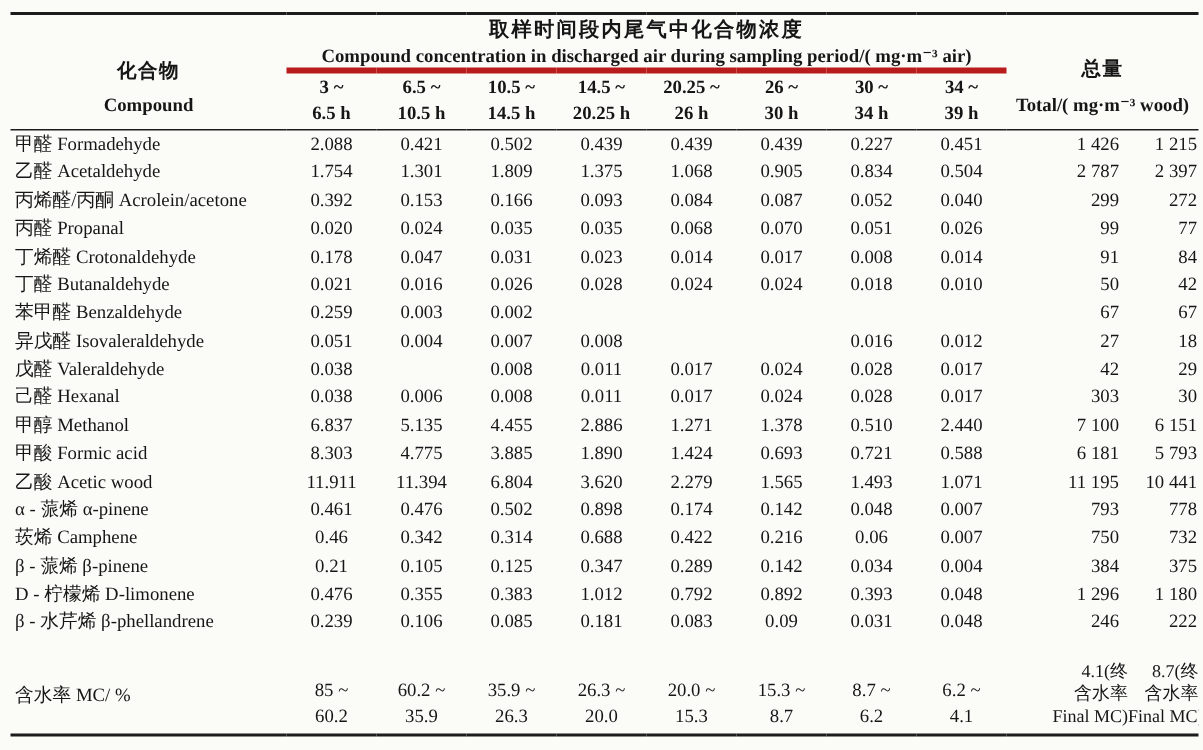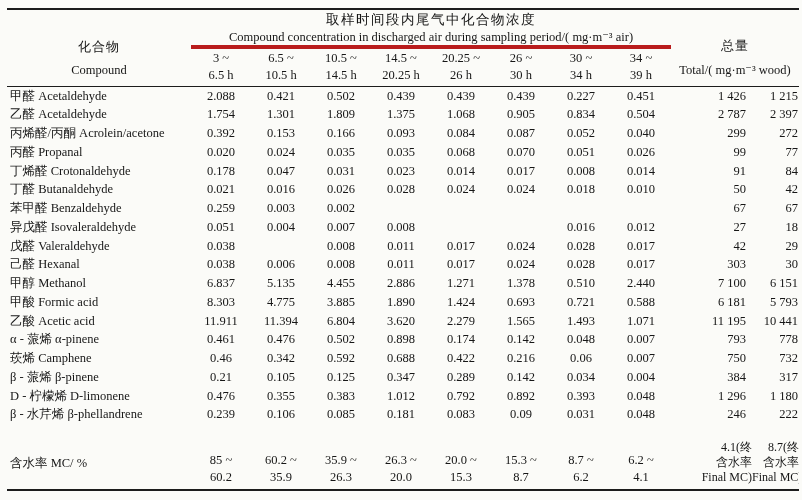--- a/index.html
+++ b/index.html
@@ -16,21 +16,21 @@
     position: absolute; left: 7px; top: 8px; width: 792px;
     border-collapse: collapse; table-layout: fixed;
     border-top: 2px solid #1c1c1c;
     border-bottom: 2px solid #1c1c1c;
   }
   col.c-compound { width: 184px; }
   col.c-val { width: 60px; }
   col.c-tot1 { width: 81px; }
   col.c-tot2 { width: 47px; }
 
-  thead th { font-weight: normal; padding: 0; }
+  thead th { font-weight: bold; padding: 0; }
 
   th.compound-th, th.total-th {
     vertical-align: middle;
     border-bottom: 1.5px solid #1c1c1c;
   }
   th.compound-th .cn, th.total-th .cn { font-size: 13px; margin-bottom: 7px; letter-spacing: 1px; margin-top: 20px; }
   th.compound-th .en, th.total-th .en { font-size: 12.5px; }
   th.total-th .en { letter-spacing: 0; }
 
   th.title-th { height: 20px; font-size: 13.5px; letter-spacing: 1.5px; vertical-align: middle; }
@@ -122,21 +122,21 @@
           <div>34 h</div>
         </th>
         <th class="period-th">
           <div>34 ~</div>
           <div>39 h</div>
         </th>
       </tr>
     </thead>
     <tbody>
         <tr>
-          <td class="compound">甲醛 Acetaldehyde</td>
+          <td class="compound">甲醛 Formadehyde</td>
           <td class="val">2.088</td>
           <td class="val">0.421</td>
           <td class="val">0.502</td>
           <td class="val">0.439</td>
           <td class="val">0.439</td>
           <td class="val">0.439</td>
           <td class="val">0.227</td>
           <td class="val">0.451</td>
           <td class="tot tot0">1 426</td>
           <td class="tot tot1">1 215</td>
@@ -278,21 +278,21 @@
           <td class="val">3.885</td>
           <td class="val">1.890</td>
           <td class="val">1.424</td>
           <td class="val">0.693</td>
           <td class="val">0.721</td>
           <td class="val">0.588</td>
           <td class="tot tot0">6 181</td>
           <td class="tot tot1">5 793</td>
         </tr>
         <tr>
-          <td class="compound">乙酸 Acetic acid</td>
+          <td class="compound">乙酸 Acetic wood</td>
           <td class="val">11.911</td>
           <td class="val">11.394</td>
           <td class="val">6.804</td>
           <td class="val">3.620</td>
           <td class="val">2.279</td>
           <td class="val">1.565</td>
           <td class="val">1.493</td>
           <td class="val">1.071</td>
           <td class="tot tot0">11 195</td>
           <td class="tot tot1">10 441</td>
@@ -307,41 +307,41 @@
           <td class="val">0.142</td>
           <td class="val">0.048</td>
           <td class="val">0.007</td>
           <td class="tot tot0">793</td>
           <td class="tot tot1">778</td>
         </tr>
         <tr>
           <td class="compound">莰烯 Camphene</td>
           <td class="val">0.46</td>
           <td class="val">0.342</td>
-          <td class="val">0.592</td>
+          <td class="val">0.314</td>
           <td class="val">0.688</td>
           <td class="val">0.422</td>
           <td class="val">0.216</td>
           <td class="val">0.06</td>
           <td class="val">0.007</td>
           <td class="tot tot0">750</td>
           <td class="tot tot1">732</td>
         </tr>
         <tr>
           <td class="compound">β - 蒎烯 β-pinene</td>
           <td class="val">0.21</td>
           <td class="val">0.105</td>
           <td class="val">0.125</td>
           <td class="val">0.347</td>
           <td class="val">0.289</td>
           <td class="val">0.142</td>
           <td class="val">0.034</td>
           <td class="val">0.004</td>
           <td class="tot tot0">384</td>
-          <td class="tot tot1">317</td>
+          <td class="tot tot1">375</td>
         </tr>
         <tr>
           <td class="compound">D - 柠檬烯 D-limonene</td>
           <td class="val">0.476</td>
           <td class="val">0.355</td>
           <td class="val">0.383</td>
           <td class="val">1.012</td>
           <td class="val">0.792</td>
           <td class="val">0.892</td>
           <td class="val">0.393</td>

